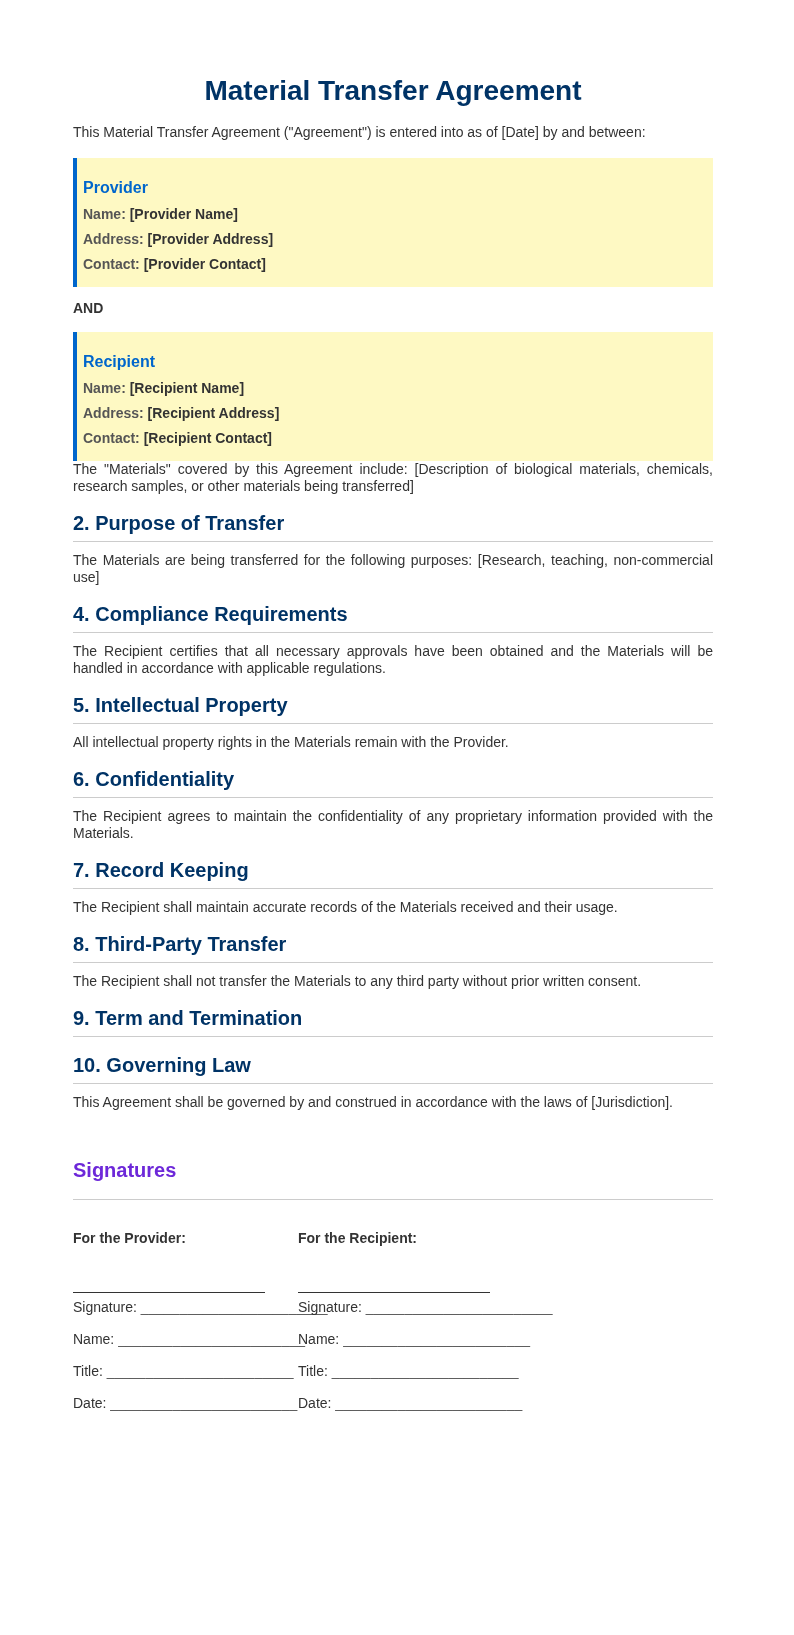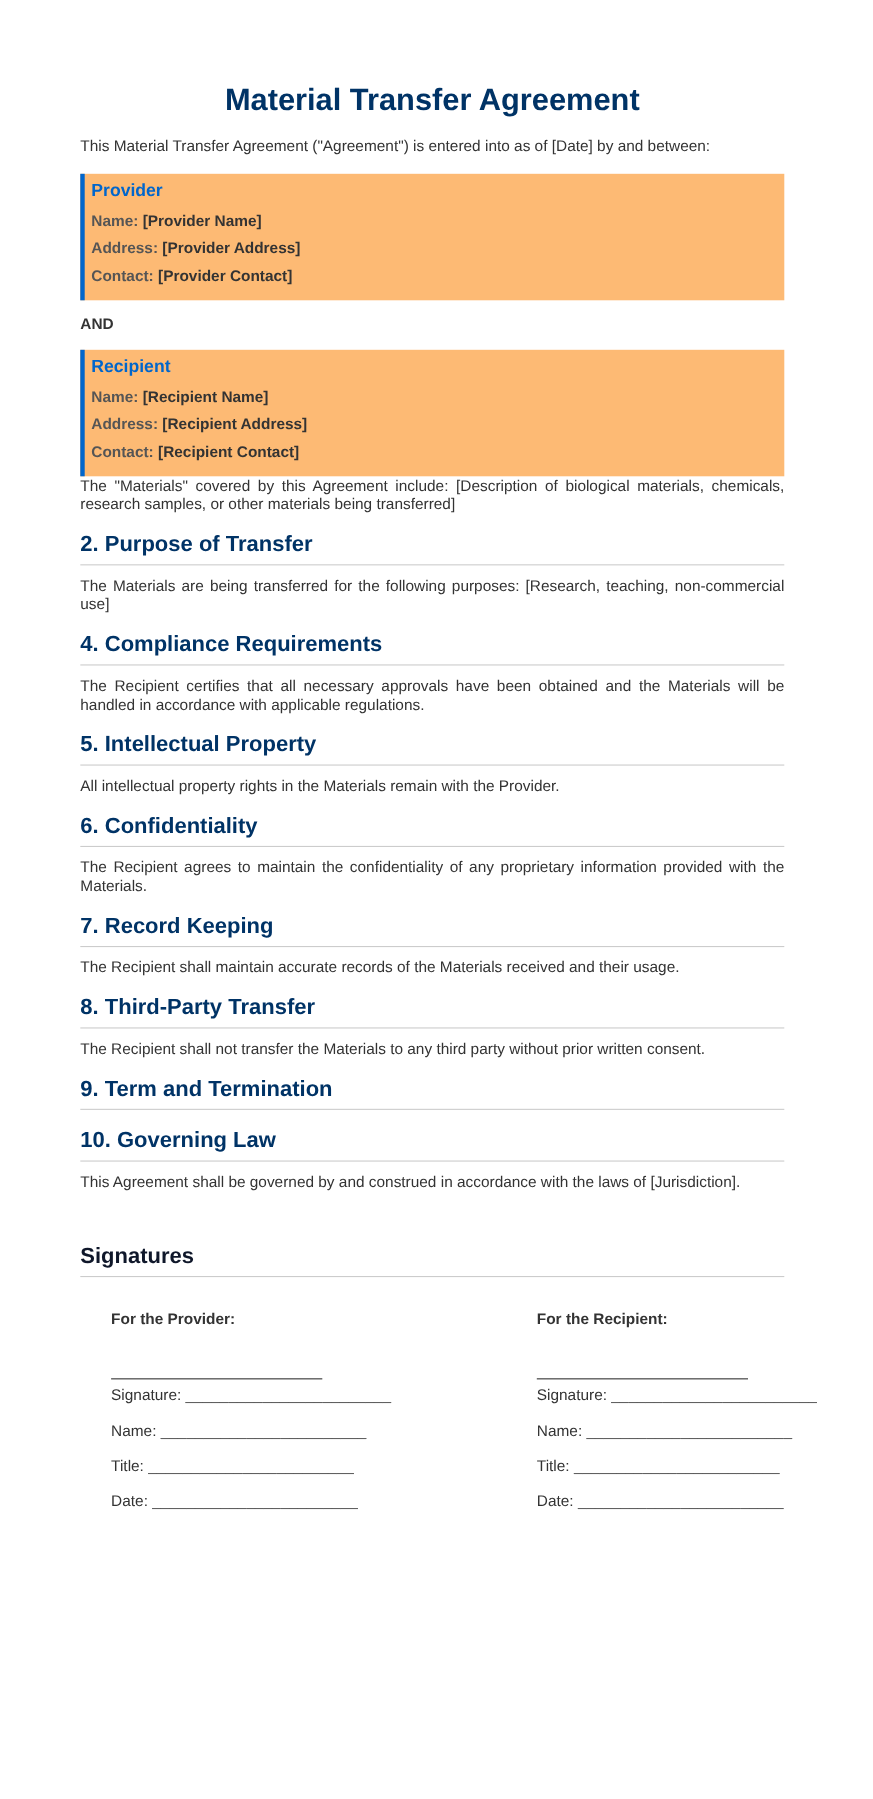--- a/index.html
+++ b/index.html
@@ -18,23 +18,23 @@
     .doc-title {
       text-align: center;
       color: #003366;
       font-size: 28px;
       font-weight: bold;
       margin: 0 0 16px 0;
       line-height: 1.2;
     }
     .intro { margin: 0 0 17px 0; }
     .party-box {
-      background: #fdba74;
+      background: #fef9c3;
       border-left: 4px solid #0066cc;
-      padding: 6px 10px 10px 6px;
+      padding: 20px 10px 10px 6px;
       margin: 0;
     }
     .party-title {
       color: #0066cc;
       font-size: 16px;
       font-weight: bold;
       margin: 0 0 8px 0;
       line-height: 20px;
     }
     .party-line {
@@ -59,33 +59,31 @@
       border-bottom: 1px solid #cccccc;
       line-height: 22px;
     }
     .section p {
       margin: 0;
       text-align: justify;
       line-height: 17px;
     }
     .signatures { margin-top: 48px; }
     .signatures h2 {
-      color: #0f172a;
+      color: #6d28d9;
       font-size: 20px;
       font-weight: bold;
       margin: 0 0 10px 0;
-      padding-bottom: 7px;
+      padding-bottom: 18px;
       border-bottom: 1px solid #cccccc;
       line-height: 22px;
     }
     .sig-grid {
       display: flex;
-      justify-content: space-between;
       margin-top: 30px;
-      margin-left: 28px;
     }
     .sig-col { width: 225px; }
     .sig-col.right { width: 225px; }
     .sig-heading {
       font-weight: bold;
       margin: 0 0 45px 0;
       line-height: 17px;
     }
     .sig-rule {
       width: 192px;

